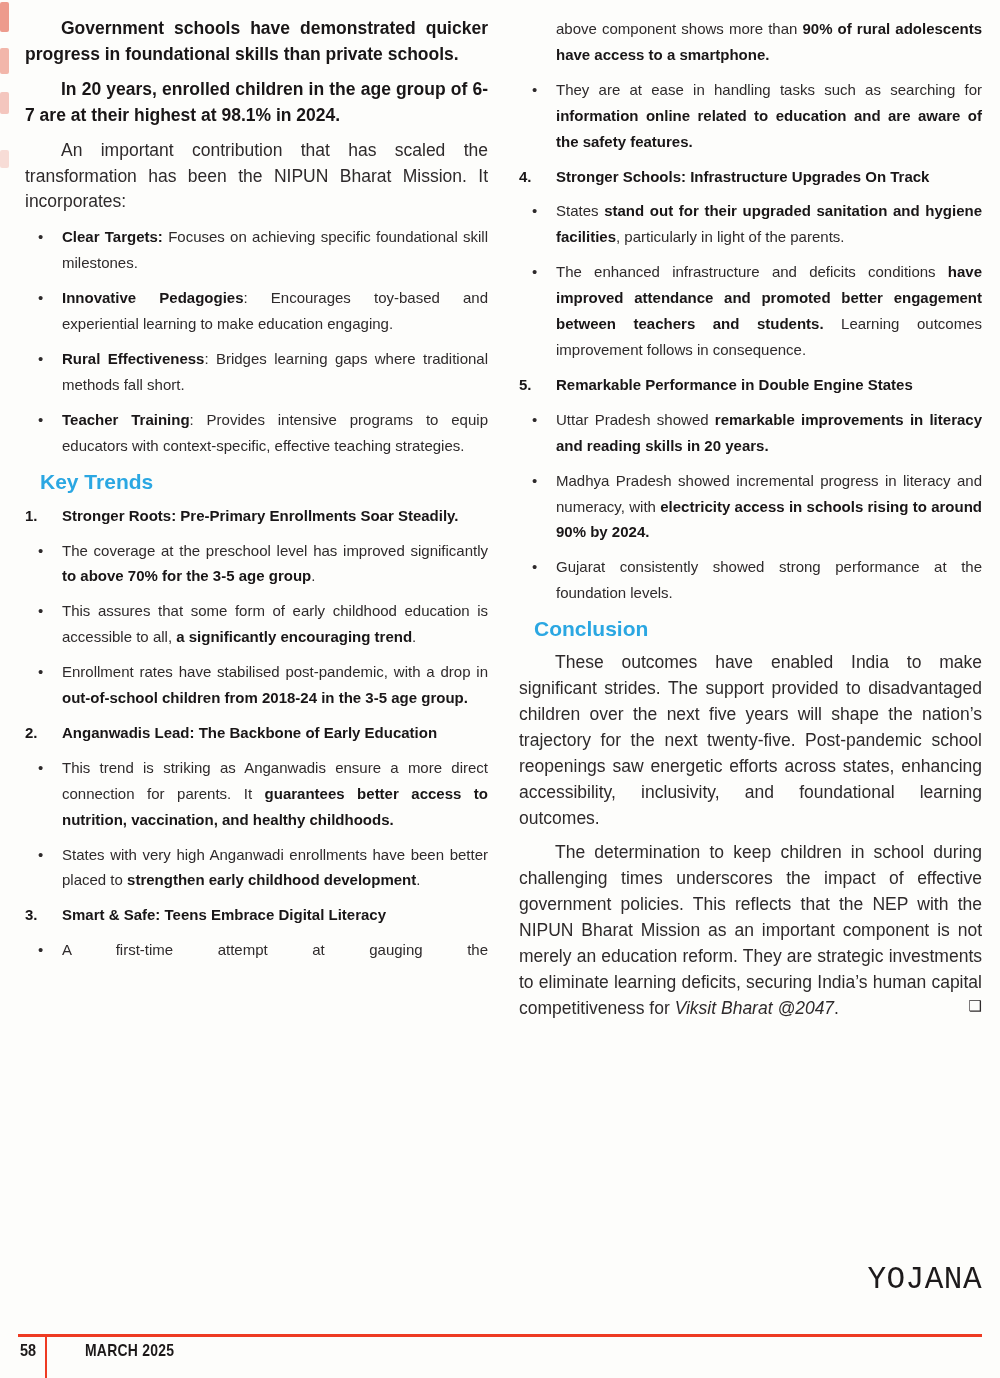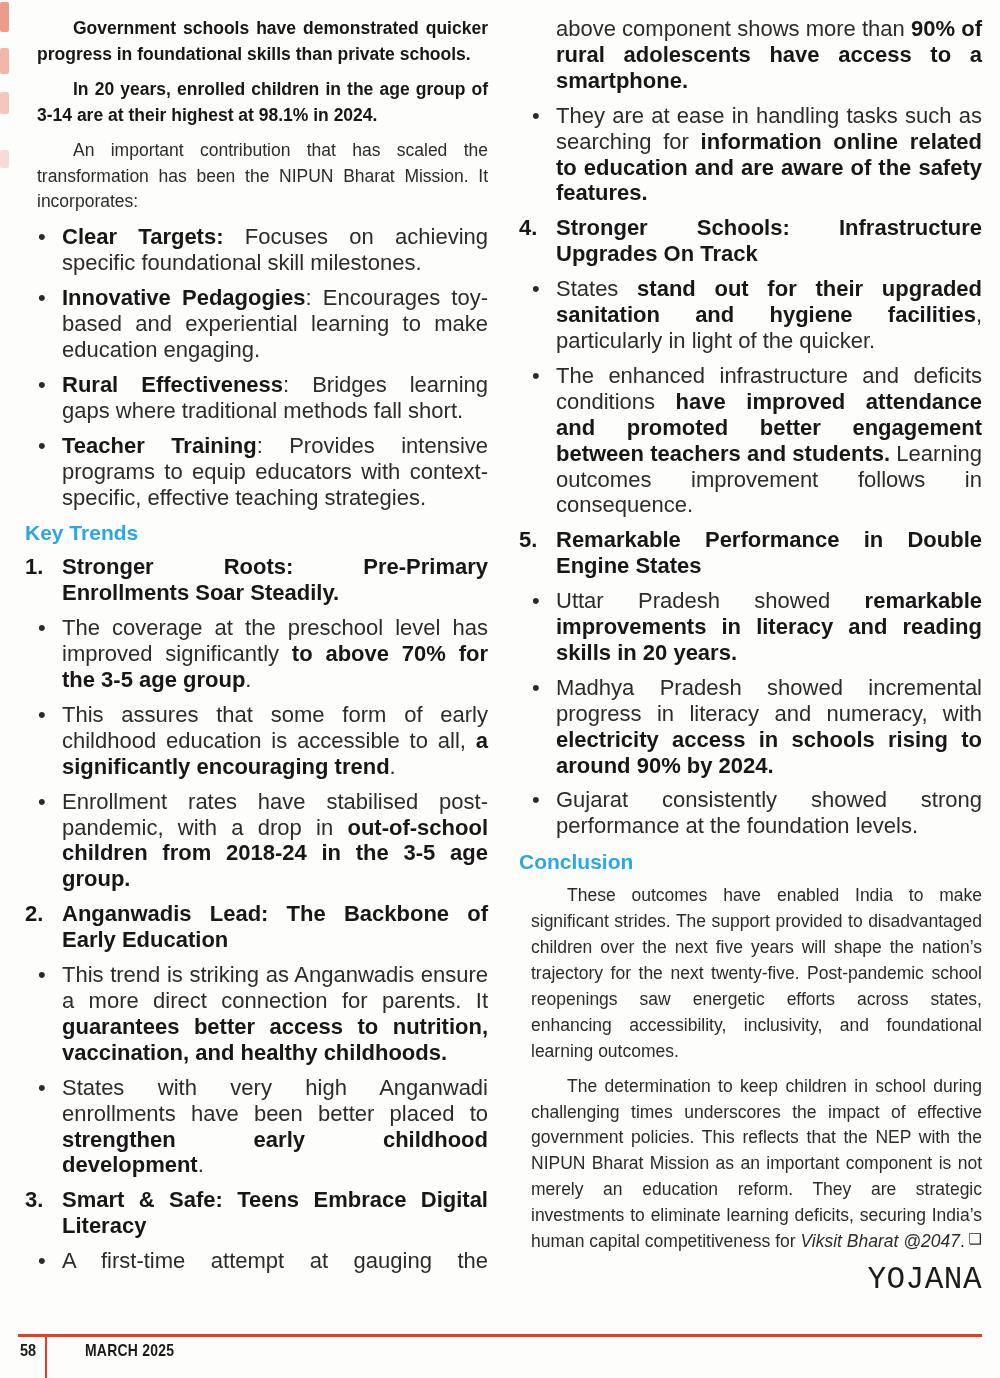--- a/index.html
+++ b/index.html
@@ -10,35 +10,35 @@
     font-family:"Liberation Sans", sans-serif;
     color:#2e2a2b;
     overflow:hidden;
   }
   .columns {
     position:absolute; left:25px; top:16px; width:957px;
     display:flex; gap:31px;
   }
   .col { width:463px; }
   .block { margin-bottom:9px; }
-  p.para { font-size:17.5px; line-height:25.9px; text-align:justify;margin-left:12px; }
+  p.para { font-size:17.5px; line-height:25.9px; text-align:justify; }
   p.para.indent { text-indent:36px; }
   p.para.rel { position:relative; }
-  .item { display:flex; font-size:22px; line-height:25.9px; }
+  .item { display:flex; font-size:15px; line-height:25.9px; }
   .item .marker { flex:0 0 37px; }
   .item.bullet .marker { padding-left:13px; }
   .item.numbered .marker { font-weight:700; color:#191617; }
   .item .body { flex:1; text-align:justify; }
   .item.stretch-last .body { text-align-last:justify; }
   b { font-weight:700; color:#191617; }
   i { }
   h3.sechead {
     color:var(--accent,#2ba7e2);
     font-size:21px; line-height:27px; font-weight:700;
-    margin:2px 0 8px 0;
+    margin:2px 0 8px 15px;
   }
   .endmark { position:absolute; right:0; bottom:3px; font-size:15px; color:#2e2a2b; }
 
   
   .footer-rule { position:absolute; left:18px; right:18px; top:1334px; height:3px;
     background:var(--rule,#ee3b23); }
   .footer-vrule { position:absolute; left:45px; top:1334px; width:2px; height:44px;
     background:var(--rule,#ee3b23); }
   .pagenum {
     position:absolute; left:20px; top:1341px; font-size:17px; font-weight:700; color:#1c1919;
@@ -66,21 +66,21 @@
 <body>
 
 <div class="scanmark m1"></div>
 <div class="scanmark m2"></div>
 <div class="scanmark m3"></div>
 <div class="scanmark m4"></div>
 
 <div class="columns">
   <div class="col" id="col-0">
       <p class="para block indent"><b>Government schools have demonstrated quicker progress in foundational skills than private schools.</b></p>
-      <p class="para block indent"><b>In 20 years, enrolled children in the age group of 3-14 are at their highest at 98.1% in 2024.</b></p>
+      <p class="para block indent"><b>In 20 years, enrolled children in the age group of 6-7 are at their highest at 98.1% in 2024.</b></p>
       <p class="para block indent"><span>An important contribution that has scaled the transformation has been the NIPUN Bharat Mission. It incorporates:</span></p>
       <div class="item block bullet">
         <span class="marker">•</span>
         <div class="body"><b>Clear Targets:</b><span> Focuses on achieving specific foundational skill milestones.</span></div>
       </div>
       <div class="item block bullet">
         <span class="marker">•</span>
         <div class="body"><b>Innovative Pedagogies</b><span>: Encourages toy-based and experiential learning to make education engaging.</span></div>
       </div>
       <div class="item block bullet">
@@ -137,21 +137,21 @@
       <div class="item block bullet">
         <span class="marker">•</span>
         <div class="body"><span>They are at ease in handling tasks such as searching for </span><b>information online related to education and are aware of the safety features.</b></div>
       </div>
       <div class="item block numbered">
         <span class="marker">4.</span>
         <div class="body"><b>Stronger Schools: Infrastructure Upgrades On Track</b></div>
       </div>
       <div class="item block bullet">
         <span class="marker">•</span>
-        <div class="body"><span>States </span><b>stand out for their upgraded sanitation and hygiene facilities</b><span>, particularly in light of the quicker.</span></div>
+        <div class="body"><span>States </span><b>stand out for their upgraded sanitation and hygiene facilities</b><span>, particularly in light of the parents.</span></div>
       </div>
       <div class="item block bullet">
         <span class="marker">•</span>
         <div class="body"><span>The enhanced infrastructure and deficits conditions </span><b>have improved attendance and promoted better engagement between teachers and students.</b><span> Learning outcomes improvement follows in consequence.</span></div>
       </div>
       <div class="item block numbered">
         <span class="marker">5.</span>
         <div class="body"><b>Remarkable Performance in Double Engine States</b></div>
       </div>
       <div class="item block bullet">

